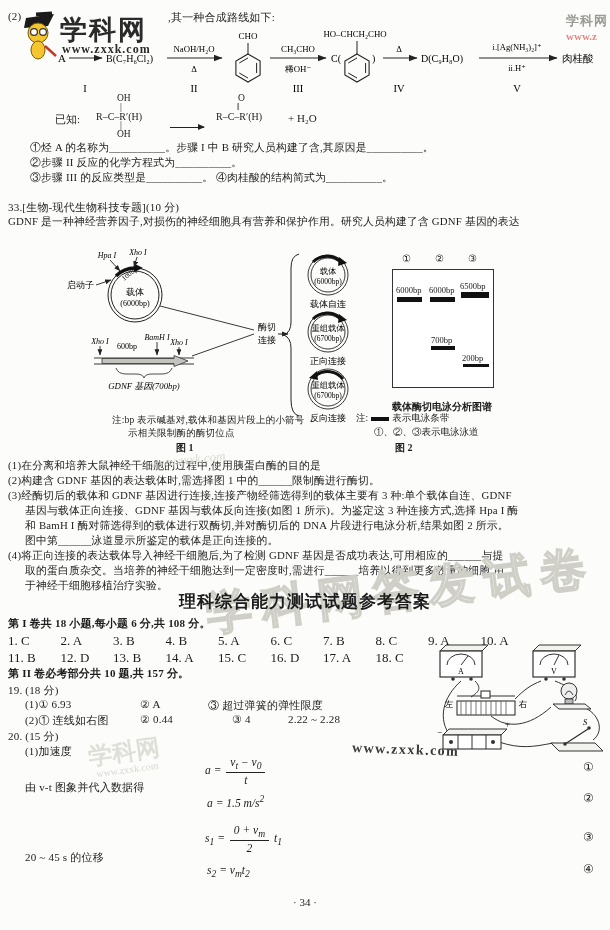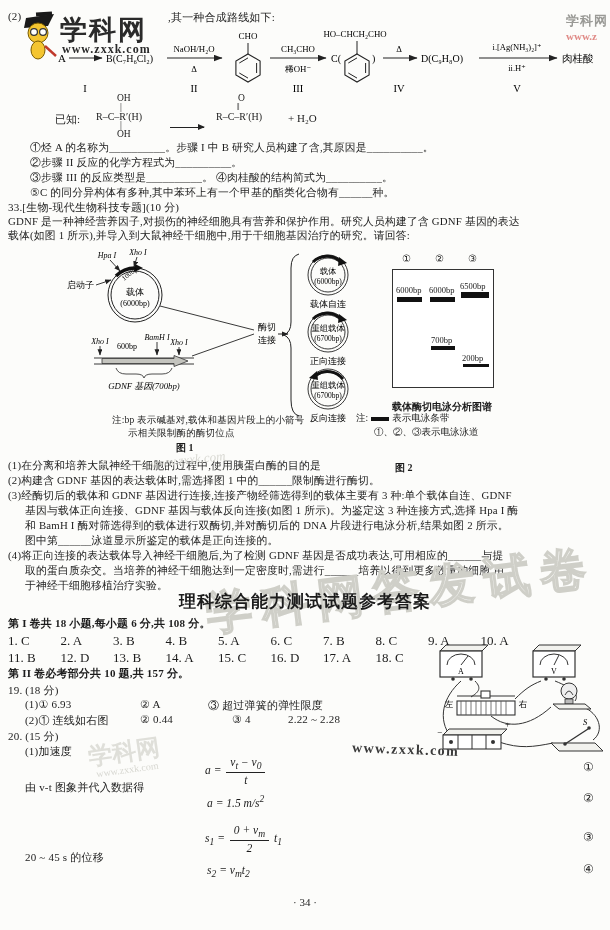--- a/index.html
+++ b/index.html
@@ -130,26 +130,24 @@
     <div class="row" style="padding-left:22px;">O</div>
     <div class="row" style="padding-left:21px;">‖</div>
     <div class="row mid">R–C–R′(H)</div>
   </div>
   <div class="abs t11" style="left:288px;top:112px;">+  H₂O</div>
 
   
   <div class="abs t cn" style="left:30px;top:140px;">①烃 A 的名称为__________。步骤 I 中 B 研究人员构建了含,其原因是__________。</div>
   <div class="abs t cn" style="left:30px;top:155px;">②步骤 II 反应的化学方程式为__________。</div>
   <div class="abs t cn" style="left:30px;top:170px;">③步骤 III 的反应类型是__________。      ④肉桂酸的结构简式为__________。</div>
-  <div class="abs t cn" style="left:30px;top:185px;">⑤C 的同分异构体有多种,其中苯环上有一个甲基的酯类化合物有______种。</div>
 
   
   <div class="abs t11 cn" style="left:8px;top:200px;">33.[生物-现代生物科技专题](10 分)</div>
   <div class="abs t cn" style="left:8px;top:214px;">GDNF 是一种神经营养因子,对损伤的神经细胞具有营养和保护作用。研究人员构建了含 GDNF 基因的表达</div>
-  <div class="abs t cn" style="left:8px;top:228px;">载体(如图 1 所示),并导入到大鼠神经干细胞中,用于干细胞基因治疗的研究。请回答:</div>
 
   
   <svg class="abs" style="left:58px;top:248px;" width="335" height="182" viewBox="0 0 335 182">
     <defs>
       <marker id="ah2" markerWidth="8" markerHeight="7" refX="6.5" refY="2.75" orient="auto">
         <path d="M0,0 L7,2.75 L0,5.5 Z" fill="#222"></path>
       </marker>
     </defs>
 
     <circle cx="77" cy="47" r="27" fill="none" stroke="#222" stroke-width="1"></circle>
@@ -233,21 +231,21 @@
   <div class="abs band" style="left:461px;top:292px;width:28px;height:6px;"></div>
   <div class="abs bandlbl" style="left:431px;top:335px;">700bp</div>
   <div class="abs band" style="left:431px;top:346px;width:24px;height:4px;"></div>
   <div class="abs bandlbl" style="left:462px;top:353px;">200bp</div>
   <div class="abs band" style="left:463px;top:364px;width:26px;height:3px;"></div>
   <div class="abs t10 b" style="left:392px;top:390px;width:100px;text-align:center;margin-top:10px;">载体酶切电泳分析图谱</div>
   <div class="abs t9" style="left:356px;top:412px;text-align:center;">
     <span>注:</span><span class="legend-bar"></span><span>表示电泳条带</span>
   </div>
   <div class="abs t9" style="left:374px;top:426px;">①、②、③表示电泳泳道</div>
-  <div class="abs t10 b" style="left:395px;top:441px;margin-top:20px;">图 2</div>
+  <div class="abs t10 b" style="left:395px;top:441px;">图 2</div>
 
   
   <div class="abs t cn" style="left:8px;top:458px;">(1)在分离和培养大鼠神经干细胞的过程中,使用胰蛋白酶的目的是</div>
   <div class="abs t cn" style="left:8px;top:473px;">(2)构建含 GDNF 基因的表达载体时,需选择图 1 中的______限制酶进行酶切。</div>
   <div class="abs t cn" style="left:8px;top:488px;">(3)经酶切后的载体和 GDNF 基因进行连接,连接产物经筛选得到的载体主要有 3 种:单个载体自连、GDNF</div>
   <div class="abs t cn" style="left:25px;top:503px;">基因与载体正向连接、GDNF 基因与载体反向连接(如图 1 所示)。为鉴定这 3 种连接方式,选择 Hpa I 酶</div>
   <div class="abs t cn" style="left:25px;top:518px;">和 BamH I 酶对筛选得到的载体进行双酶切,并对酶切后的 DNA 片段进行电泳分析,结果如图 2 所示。</div>
   <div class="abs t cn" style="left:25px;top:533px;">图中第______泳道显示所鉴定的载体是正向连接的。</div>
   <div class="abs t cn" style="left:8px;top:548px;">(4)将正向连接的表达载体导入神经干细胞后,为了检测 GDNF 基因是否成功表达,可用相应的______与提</div>
   <div class="abs t cn" style="left:25px;top:563px;font-family:Liberation Serif, serif;">取的蛋白质杂交。当培养的神经干细胞达到一定密度时,需进行______培养以得到更多数量的细胞,用</div>

